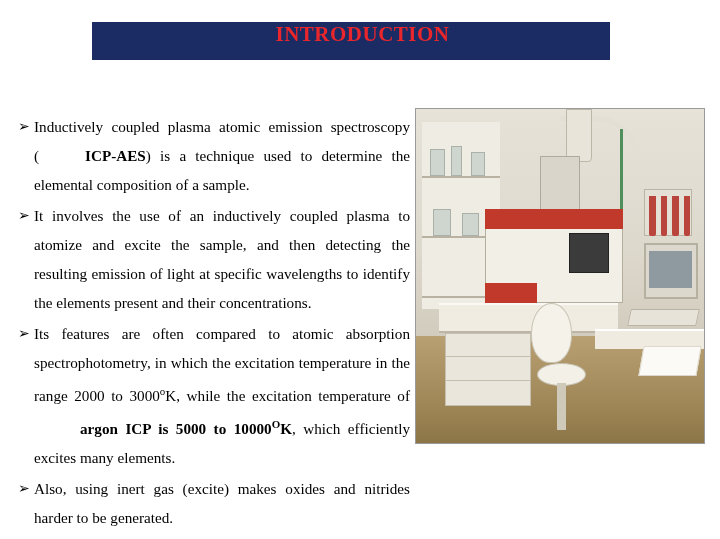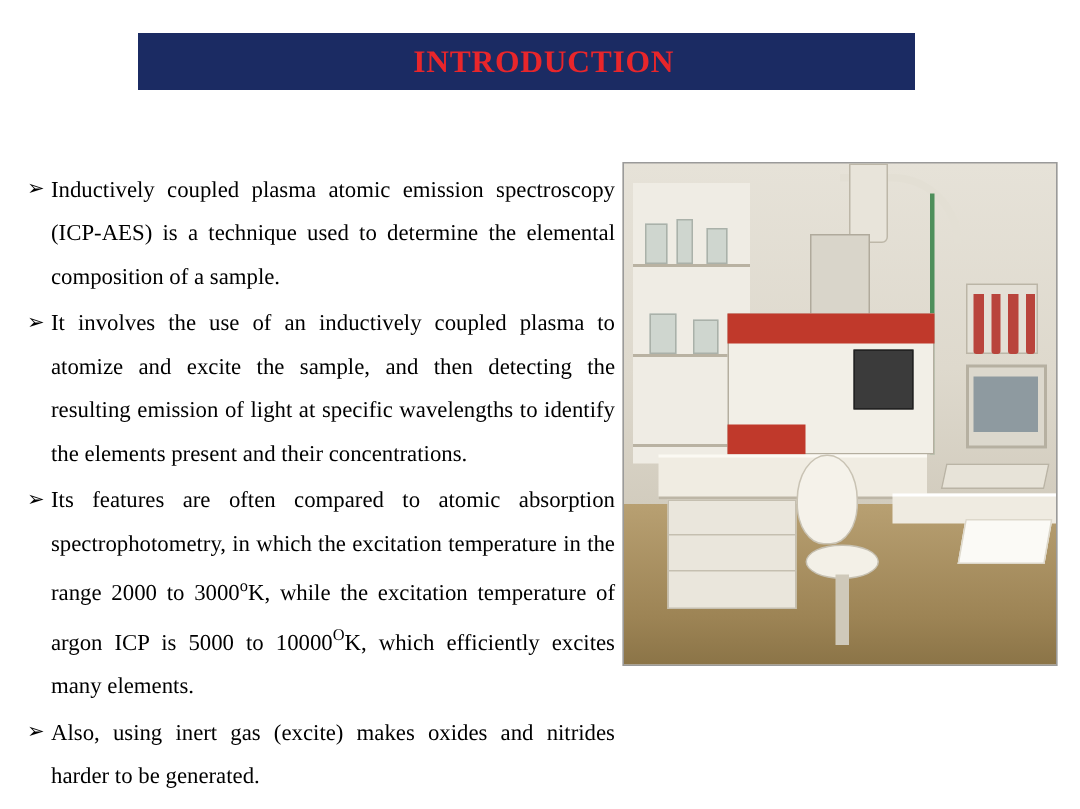--- a/index.html
+++ b/index.html
@@ -19,21 +19,21 @@
     overflow: hidden;
   }
   #title-banner {
     position: absolute;
     left: 92px;
     top: 22px;
     width: 518px;
     height: 38px;
     background: #1b2b63;
     display: flex;
-    align-items: center;
+    align-items: flex-start;
     justify-content: center;
     padding-left: 23px;
   }
   #title-text {
     color: #e8262b;
     font-family: "Liberation Serif", serif;
     font-weight: bold;
     font-size: 21px;
     letter-spacing: 0.5px;
   }
@@ -58,21 +58,21 @@
   }
   .bullet-text {
     flex: 1 1 auto;
     font-family: "Liberation Serif", serif;
     font-size: 15.2px;
     line-height: 29px;
     color: #000000;
     text-align: justify;
     text-justify: inter-word;
   }
-  .bullet-text b { font-weight: normal; }
+  .bullet-text b { font-weight: bold; margin-left: 46px; }
   .sup { vertical-align: super; font-size: 0.72em; }
 
   #photo {
     position: absolute;
     left: 415px;
     top: 108px;
     width: 290px;
     height: 336px;
     border: 1px solid #9a9a9a;
     overflow: hidden;

